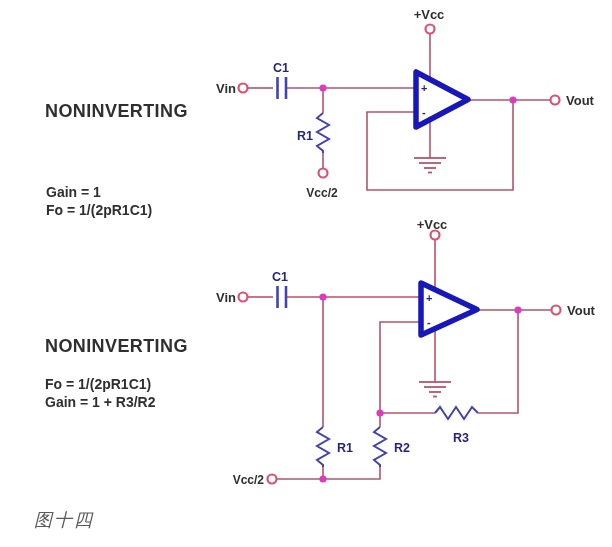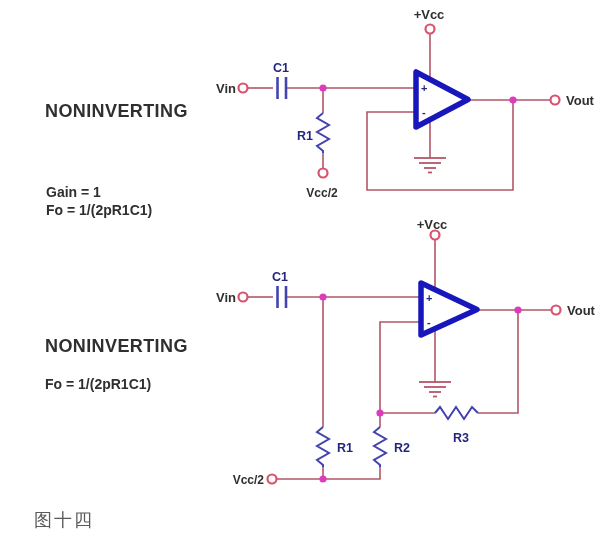--- a/index.html
+++ b/index.html
@@ -1,20 +1,20 @@
 <!DOCTYPE html>
 <html style="--wire: #b2566a; --terminal: #d9536e; --junction: #dd3bbd; --opamp: #1717bb; --component: #4343af; --comp_label: #25257e; --text: #2f2f2f; --caption: #5a5a5a;"><head>
 <meta charset="utf-8">
 <style>
   html,body{margin:0;padding:0;background:#fff;}
   #page{position:relative;width:612px;height:547px;background:#ffffff;overflow:hidden;
         font-family:"Liberation Sans",sans-serif;}
   .heading{position:absolute;font-weight:bold;font-size:18px;letter-spacing:.4px;color:var(--text,#2f2f2f);}
   .formula{position:absolute;font-weight:bold;font-size:14px;color:var(--text,#2f2f2f);line-height:18px;white-space:pre;}
-  .caption{position:absolute;font-family:"Liberation Serif",serif;
+  .caption{position:absolute;font-family:"Liberation Serif",serif;font-style:italic;
            font-size:18px;color:var(--caption,#5a5a5a);letter-spacing:2px;}
   svg{position:absolute;left:0;top:0;}
   .wire{stroke:var(--wire,#b2566a);stroke-width:1.6;fill:none;}
   .gnd{stroke:var(--wire,#b2566a);stroke-width:1.8;fill:none;}
   .comp{stroke:var(--component,#4343af);stroke-width:2;fill:none;}
   .plate{stroke:var(--component,#4343af);stroke-width:2.6;fill:none;}
   .opamp{stroke:var(--opamp,#1717bb);stroke-width:5.5;fill:#ffffff;stroke-linejoin:round;}
   .term{stroke:var(--terminal,#d9536e);stroke-width:2.2;fill:#ffffff;}
   .junc{fill:var(--junction,#dd3bbd);stroke:none;}
   .lbl{font-family:"Liberation Sans",sans-serif;font-weight:bold;font-size:13px;fill:var(--text,#2f2f2f);}
@@ -24,21 +24,21 @@
 </style>
 </head>
 <body>
 
 <div id="page">
 
   <div class="heading" style="left:45px;top:101px;">NONINVERTING</div>
   <div class="formula" style="left:46px;top:139px;margin-top:44px;"><span>Gain = 1</span><br><span>Fo = 1/(2pR1C1)</span></div>
 
   <div class="heading" style="left:45px;top:336px;">NONINVERTING</div>
-  <div class="formula" style="left:45px;top:375px;"><span>Fo = 1/(2pR1C1)</span><br></div>
+  <div class="formula" style="left:45px;top:375px;"><span>Fo = 1/(2pR1C1)</span><br><span>Gain = 1 + R3/R2</span></div>
 
   <div class="caption" style="left:34px;top:508px;">图十四</div>
 
   <svg width="612" height="547" viewBox="0 0 612 547">
 
     <g>
 
       <path class="wire" d="M248 88 H273"></path>
       <path class="wire" d="M287 88 H418"></path>
       <path class="wire" d="M323 88 V113 M323 153 V168"></path>

